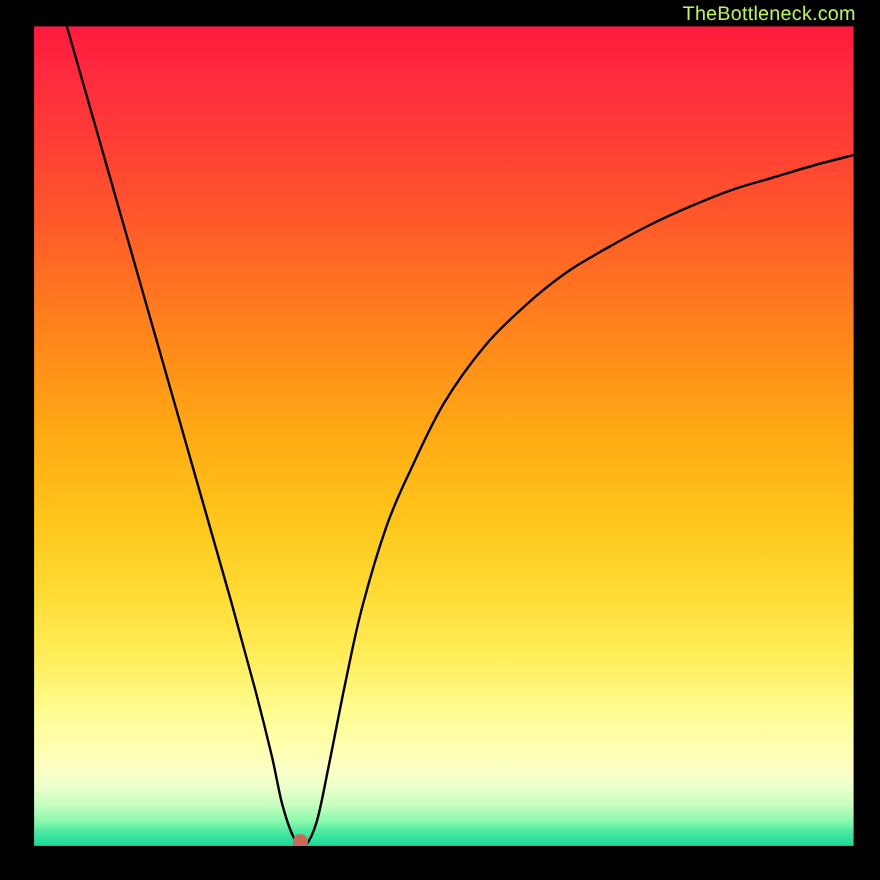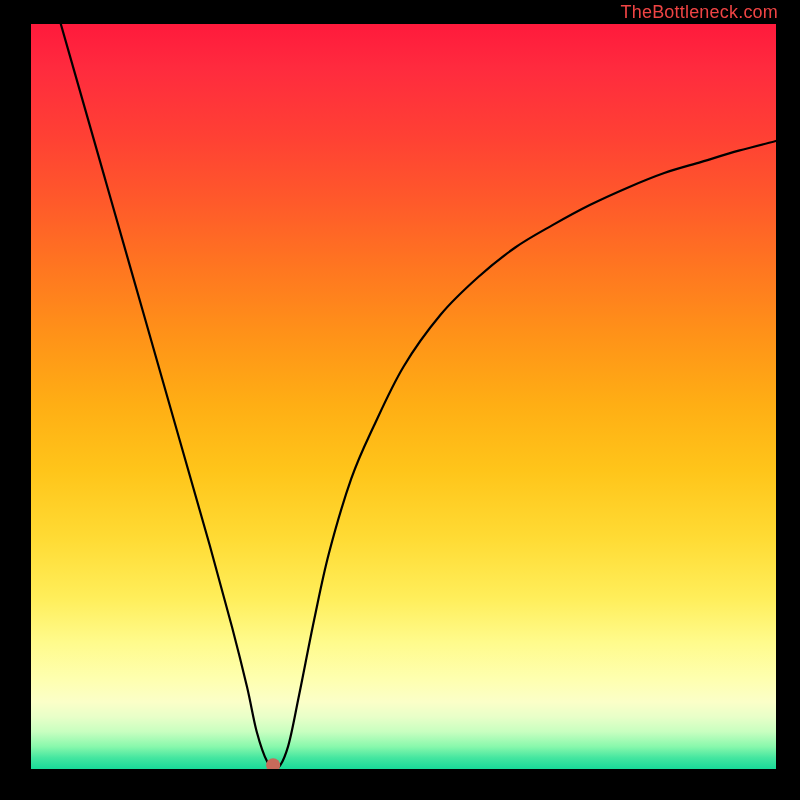--- a/index.html
+++ b/index.html
@@ -58,21 +58,21 @@
     top: 0;
     width: 100%;
     height: 100%;
   }
   .watermark {
     position: absolute;
     top: 2px;
     right: 22px;
     font-family: Arial, Helvetica, sans-serif;
     font-size: 18px;
-    color: #ef4444;
+    color: #bef264;
     font-weight: 500;
     letter-spacing: 0.2px;
   }
 </style>
 </head>
 <body>
 
 <div class="frame">
 
   <div class="watermark">TheBottleneck.com</div>

